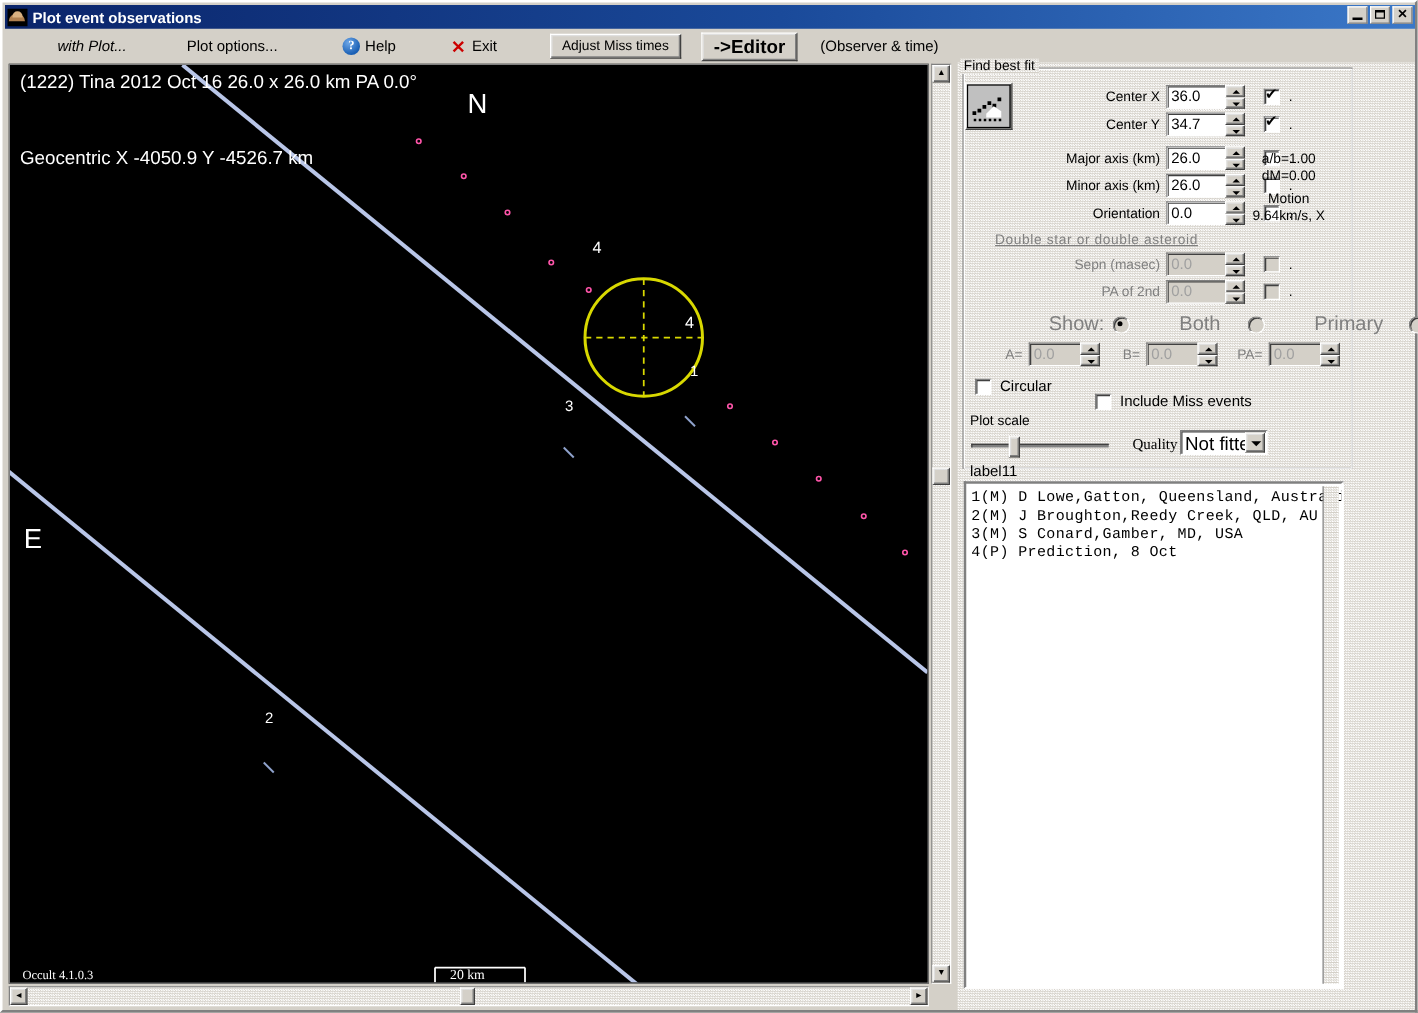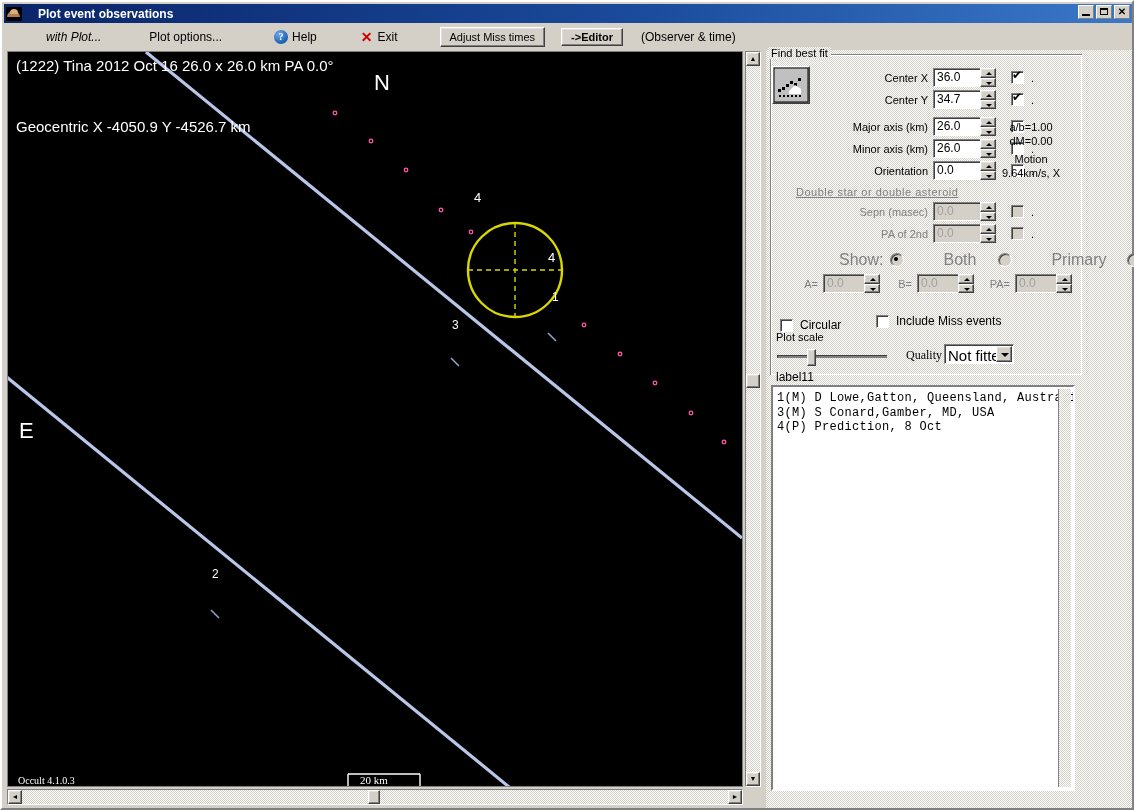--- a/index.html
+++ b/index.html
@@ -24,21 +24,21 @@
     border-left-color: #ffffff;
     border-right-color: #808080;
     border-bottom-color: #808080;
   }
 
   
   #title-bar {
     position: absolute; left: 2px; top: 2px;
     width: 1128px; height: 19px;
     background: linear-gradient(to right, #0a246a 0%, #1a4a9a 55%, #3b78c8 100%);
-    display: flex; align-items: center; gap: 12px;
+    display: flex; align-items: center;
   }
   #title-icon {
     width: 16px; height: 14px; margin-left: 2px; margin-right: 4px;
     background: #000;
     position: relative; overflow: hidden; flex: 0 0 auto;
   }
   #title-icon:before {
     content: ""; position: absolute; left: 1px; top: 4px;
     width: 13px; height: 6px; background: #b08050;
     border-radius: 6px 6px 0 0;
@@ -111,21 +111,21 @@
     background: #d4d0c8;
     border: 1px solid;
     border-color: #ffffff #404040 #404040 #ffffff;
     box-shadow: inset -1px -1px 0 #808080, inset 1px 1px 0 #dfdfdf;
     padding: 3px 9px;
     font-size: 11px; color: #000;
     white-space: nowrap;
     font-family: "Liberation Sans", sans-serif;
   }
   #btn-adjust-miss { margin-left: 32px; }
-  #btn-editor { margin-left: 16px; font-weight: bold; font-size: 11px; padding: 2px 9px;}
+  #btn-editor { margin-left: 16px; font-weight: bold; font-size: 15px; padding: 2px 9px;}
   #label-observer-time { margin-left: 18px; font-size: 12px; color: #000; white-space: nowrap;}
 
   
   #plot-outer {
     position: absolute; left: 4px; top: 48px;
     width: 753px; height: 756px;
     background: #d4d0c8;
   }
   #plot-canvas-wrap {
     position: absolute; left: 1px; top: 1px;
@@ -320,21 +320,21 @@
     border-color: #808080 #ffffff #ffffff #808080;
     box-shadow: inset 1px 1px 0 #404040;
     position: relative; flex: 0 0 auto;
   }
   .radio.selected:after {
     content: ""; position: absolute; left: 3px; top: 3px;
     width: 4px; height: 4px; border-radius: 50%; background: #000;
   }
   .radio-lbl { font-size: 16px; color: #808080; margin-left: 35px; }
 
-  #row-circular { position: absolute; left: 14px; top: 268px; display:flex; align-items:center; gap:7px;}
+  #row-circular { position: absolute; left: 14px; top: 252px; display:flex; align-items:center; gap:7px;}
   #row-miss { position: absolute; left: 110px; top: 264px; display:flex; align-items:center; gap:7px;}
   .chk-lbl { font-size: 12px; color: #000; }
 
   #plotscale-label { position: absolute; left: 10px; top: 281px; font-size: 11px; color: #000;}
   #plotscale-slider { position: absolute; left: 11px; top: 298px; width: 110px; height: 18px;}
   #slider-track {
     position: absolute; left: 0; top: 7px; width: 110px; height: 3px;
     background: #808080;
     border-top: 1px solid #404040; border-left:1px solid #404040;
     box-sizing: border-box;
@@ -702,19 +702,20 @@
     <div id="quality-label">Quality</div>
     <div id="quality-select">
       <span>Not fitted</span>
       <span id="quality-arrow"></span>
     </div>
 
     <div id="label11">label11</div>
 
     <div id="obs-listbox">
       <div class="obs-line">1(M) D Lowe,Gatton, Queensland, Australia</div>
+      <div class="obs-line">2(M) J Broughton,Reedy Creek, QLD, AU</div>
       <div class="obs-line">3(M) S Conard,Gamber, MD, USA</div>
       <div class="obs-line">4(P) Prediction, 8 Oct</div>
       <div id="obs-vscroll"></div>
     </div>
 
   </div>
 </div>
 
 </body></html>

